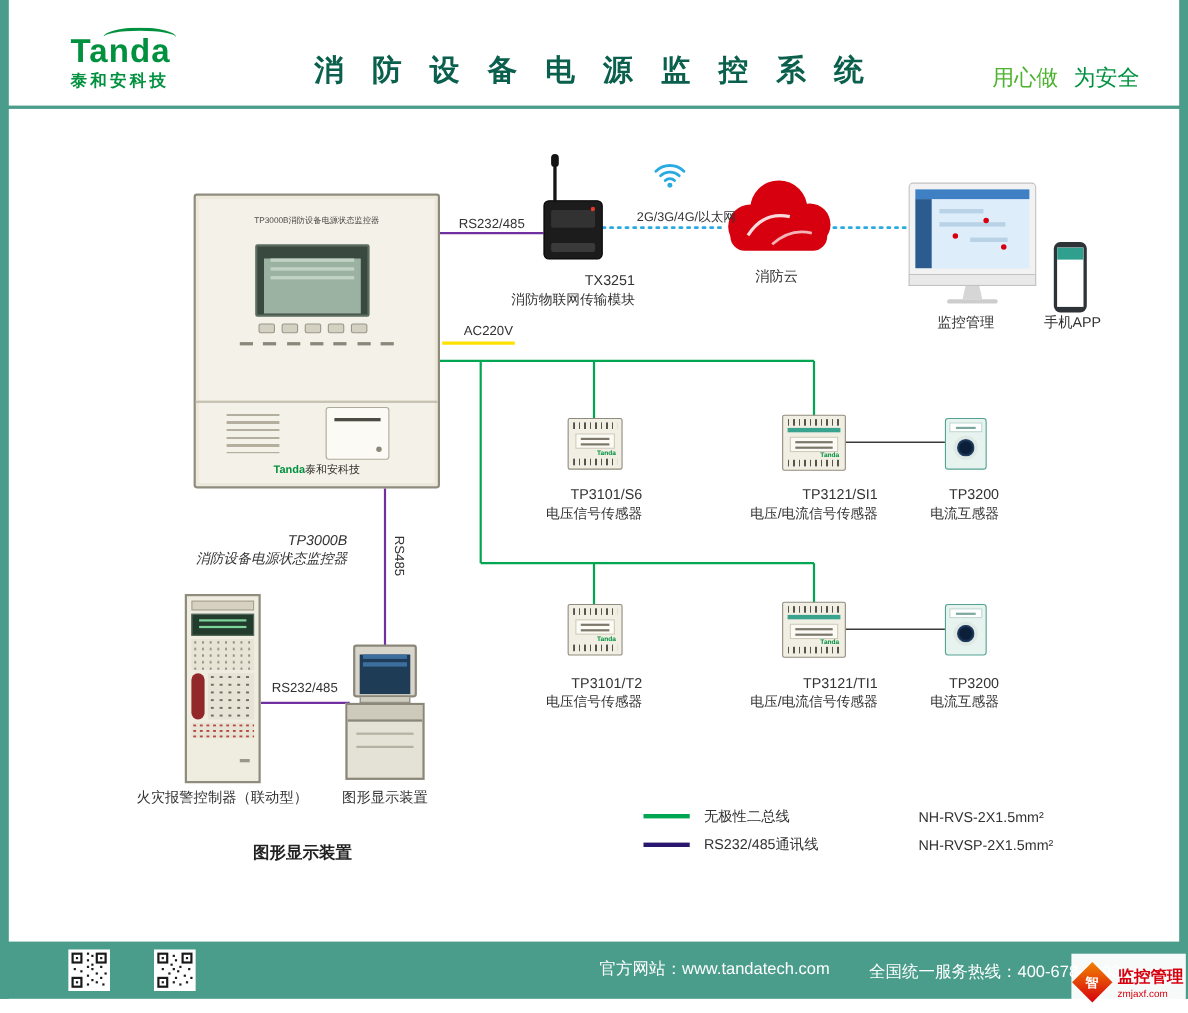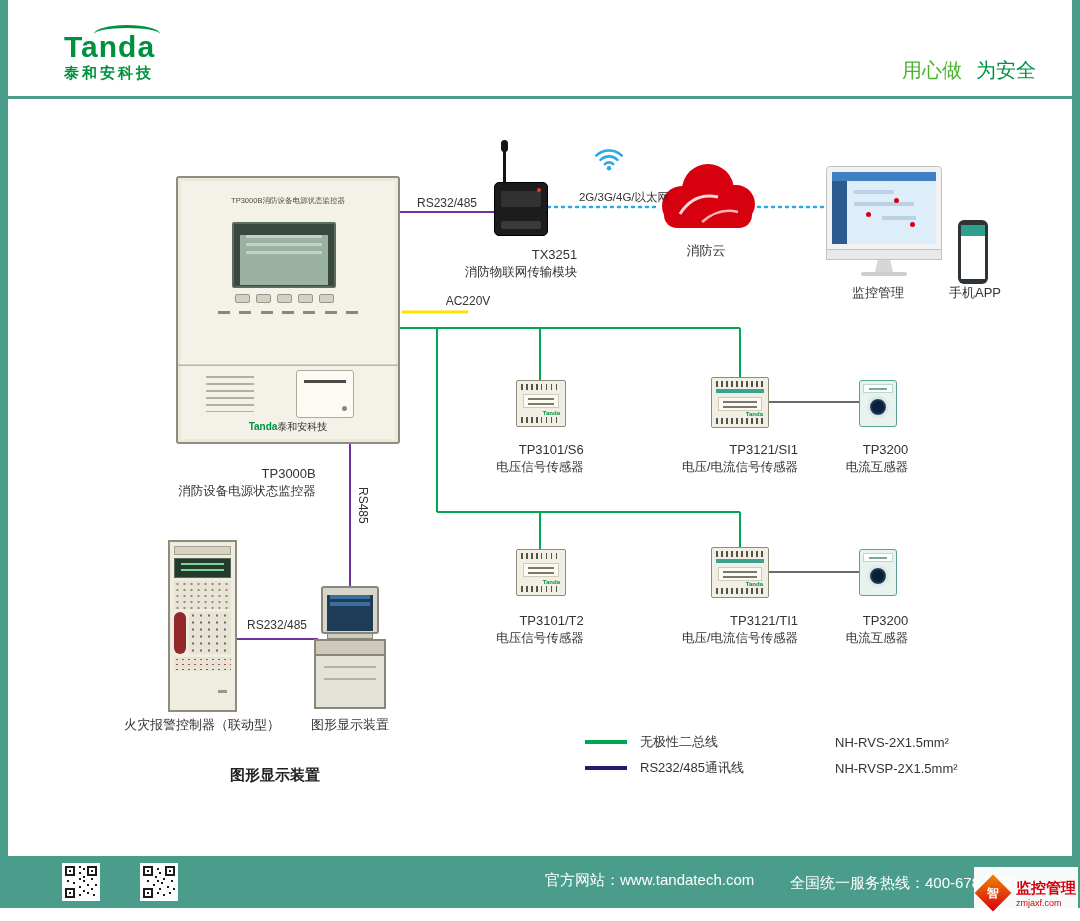--- a/index.html
+++ b/index.html
@@ -151,20 +151,21 @@
 <div class="page">
 
   <div class="frame-left"></div>
   <div class="frame-right"></div>
 
   <div class="logo">
     <div class="logo-swoosh"></div>
     <div class="logo-name">Tanda</div>
     <div class="logo-sub">泰和安科技</div>
   </div>
+  <div class="main-title">消 防 设 备 电 源 监 控 系 统</div>
   <div class="slogan">
     <span class="p1">用心做</span><span class="p2">为安全</span>
   </div>
   <div class="header-divider"></div>
 
   <svg class="wires" width="1080" height="921" viewBox="0 0 1080 921">
     <line x1="400" y1="212" x2="494" y2="212" stroke="#7030a0" stroke-width="2"></line>
     <line x1="548" y1="207" x2="658" y2="207" stroke="#29abe2" stroke-width="2.5" stroke-dasharray="2 5" stroke-linecap="round"></line>
     <line x1="758" y1="207" x2="826" y2="207" stroke="#29abe2" stroke-width="2.5" stroke-dasharray="2 5" stroke-linecap="round"></line>
     <line x1="402" y1="312" x2="468" y2="312" stroke="#ffe100" stroke-width="3"></line>
@@ -209,21 +210,21 @@
     <div class="cab-seam"></div>
     <div class="cab-grille"></div>
     <div class="cab-printer">
       <div class="slot"></div>
       <div class="pbtn"></div>
     </div>
     <div class="cab-brand">
       <b>Tanda</b><span>泰和安科技</span>
     </div>
   </div>
-  <div class="lbl cap" style="left:247px; top:465px;">
+  <div class="lbl cap" style="left:247px; top:482px;font-style:italic;">
     <span class="m">TP3000B</span>
     <span class="d">消防设备电源状态监控器</span>
   </div>
 
   <div class="dev tx">
     <div class="tx-ant"></div>
     <div class="tx-ant-tip"></div>
     <div class="tx-led"></div>
     <div class="tx-face"></div>
     <div class="tx-band"></div>
@@ -234,21 +235,21 @@
   </div>
 
   <svg class="wifi" viewBox="0 0 24 24">
     <path d="M3 9.6 a13,13 0 0 1 18,0" stroke="#29abe2" stroke-width="1.8" fill="none" stroke-linecap="round"></path>
     <path d="M6 12.6 a8.6,8.6 0 0 1 12,0" stroke="#29abe2" stroke-width="1.8" fill="none" stroke-linecap="round"></path>
     <path d="M9 15.6 a4.3,4.3 0 0 1 6,0" stroke="#29abe2" stroke-width="1.8" fill="none" stroke-linecap="round"></path>
     <circle cx="12" cy="18.6" r="1.6" fill="#29abe2"></circle>
   </svg>
   <div class="lbl conn" style="left:624px; top:190px; font-size:11.5px;">2G/3G/4G/以太网</div>
   <div class="lbl conn" style="left:447px; top:196px;">RS232/485</div>
-  <div class="lbl conn" style="left:444px; top:294px;margin-left:24px;">AC220V</div>
+  <div class="lbl conn" style="left:444px; top:294px;">AC220V</div>
 
   <svg class="cloud" width="112" height="82" viewBox="0 0 112 82">
     <g fill="#d7000f">
       <circle cx="30" cy="48" r="20"></circle>
       <circle cx="56" cy="32" r="26"></circle>
       <circle cx="84" cy="46" r="19"></circle>
       <rect x="12" y="44" width="88" height="26" rx="13"></rect>
     </g>
     <path d="M28 56 q14 -22 38 -17" stroke="#ffffff" stroke-width="3" fill="none" opacity="0.85"></path>
     <path d="M50 64 q17 -15 36 -10" stroke="#ffffff" stroke-width="2.5" fill="none" opacity="0.7"></path>

